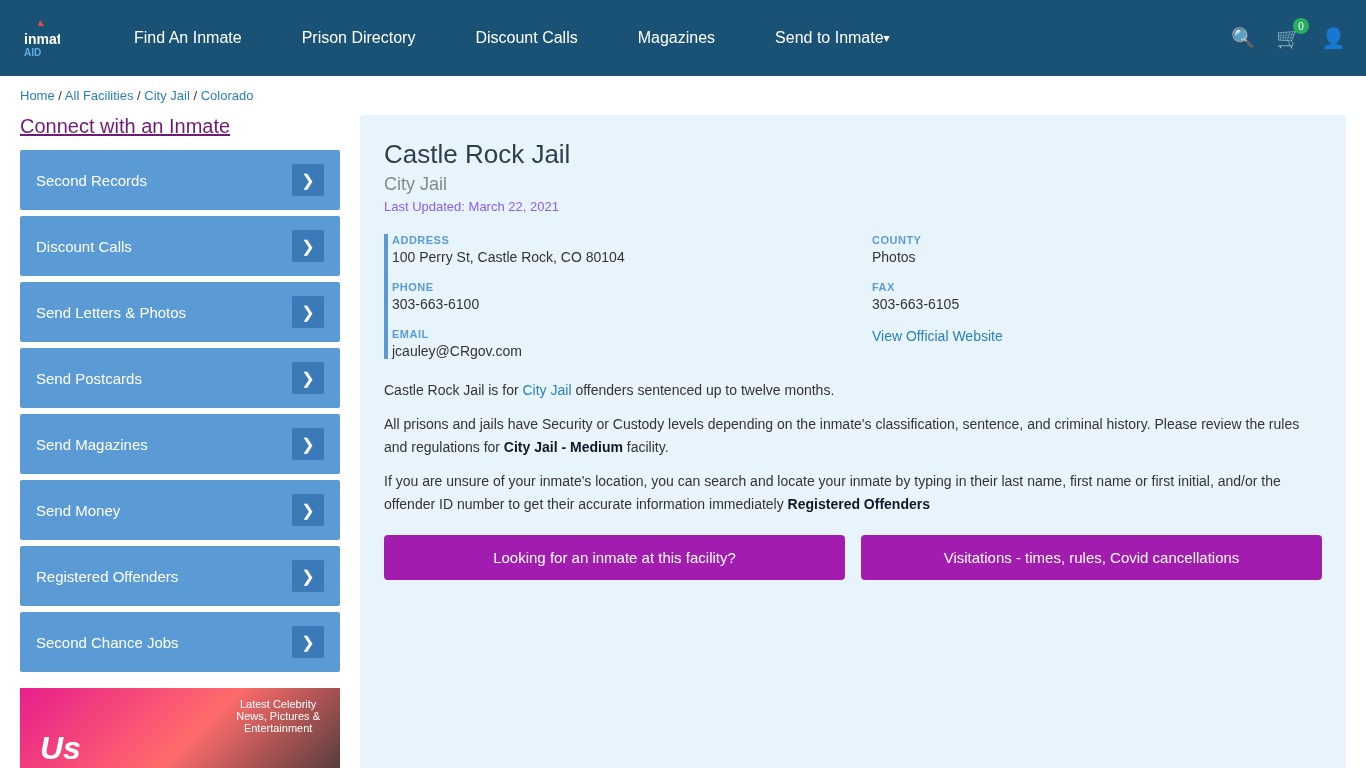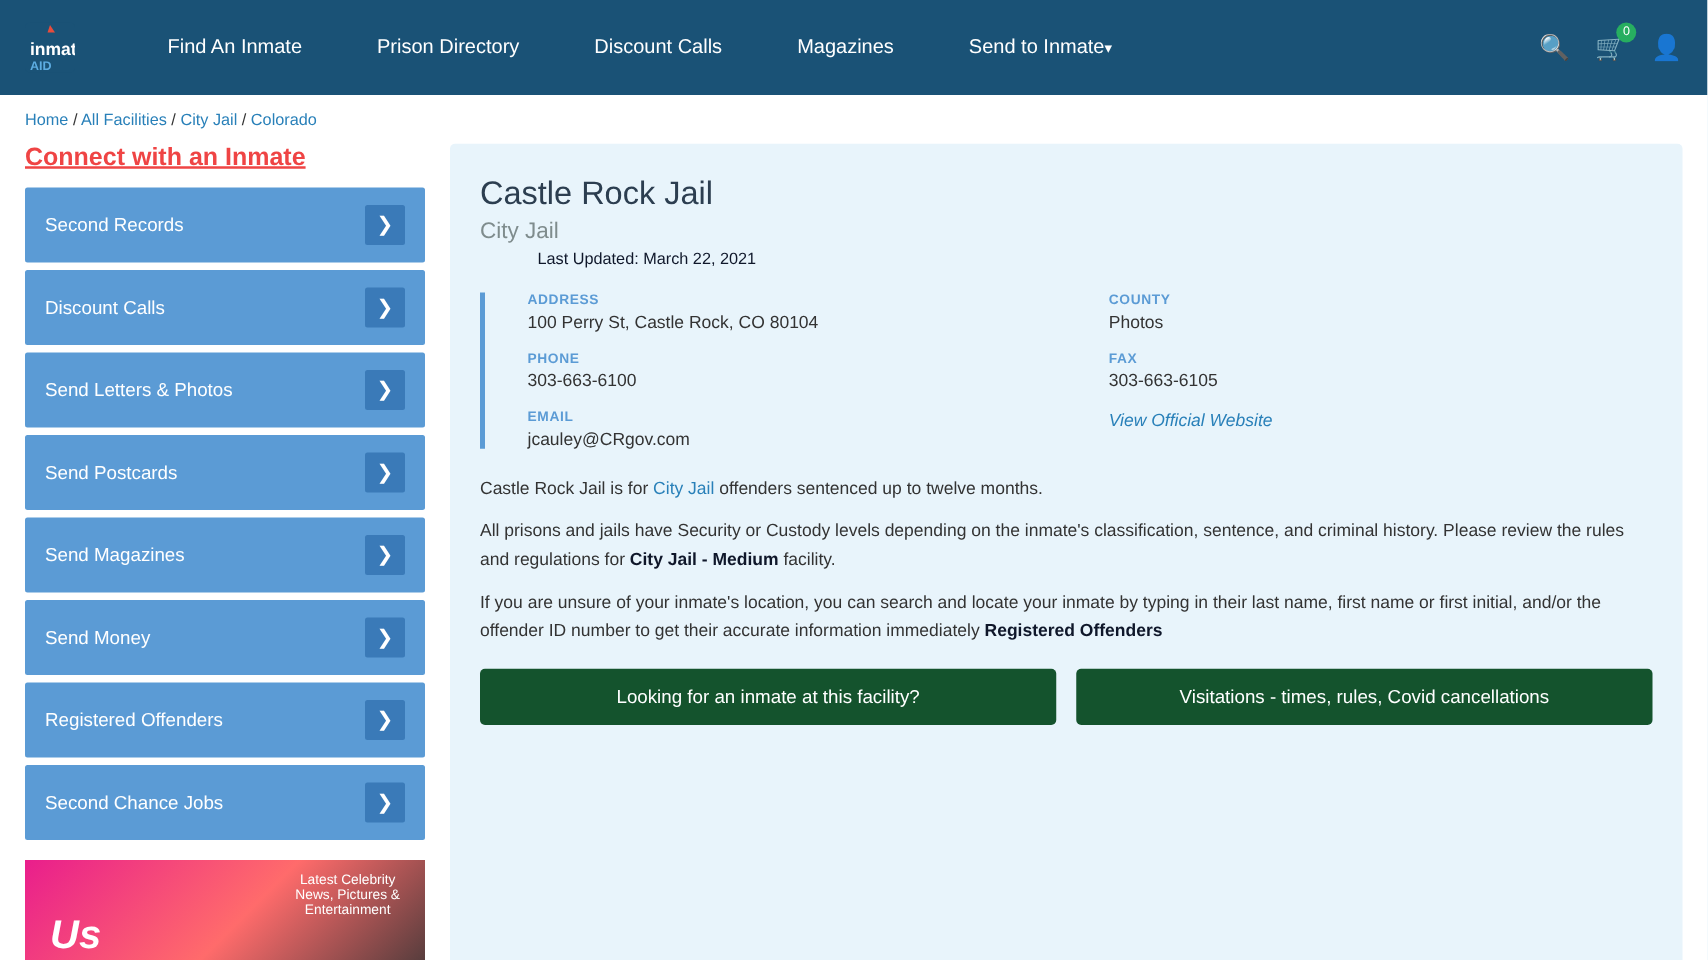--- a/index.html
+++ b/index.html
@@ -83,24 +83,24 @@
       gap: 20px;
     }
 
     
     .sidebar {
       width: 320px;
       flex-shrink: 0;
     }
     .sidebar-title {
       font-size: 20px;
-      font-weight: bold;
+      font-weight: normal;
       text-decoration: underline;
       margin-bottom: 12px;
-      color: #ef4444;
+      color: #701a75;
     }
     .sidebar-menu {
       display: flex;
       flex-direction: column;
       gap: 6px;
       margin-bottom: 16px;
     }
     .sidebar-item {
       background: #5b9bd5;
       color: #fff;
@@ -170,27 +170,26 @@
       color: #2c3e50;
       margin-bottom: 4px;
     }
     .facility-type {
       font-size: 18px;
       color: #7f8c8d;
       margin-bottom: 4px;
     }
     .last-updated {
       font-size: 13px;
-      color: #0f172a;
+      color: #8b5cf6;
       margin-bottom: 20px;
-      margin-left: 46px;
     }
     .info-divider {
       border-left: 4px solid #5b9bd5;
-      padding-left: 34px;
+      padding-left: 4px;
       margin-bottom: 20px;
     }
     .info-grid {
       display: grid;
       grid-template-columns: 1fr 1fr;
       gap: 16px 30px;
     }
     .info-label {
       font-size: 11px;
       color: #5b9bd5;
@@ -199,21 +198,20 @@
       letter-spacing: 0.5px;
       margin-bottom: 3px;
     }
     .info-value {
       font-size: 14px;
       color: #333;
     }
     .info-link {
       color: #2980b9;
       text-decoration: none;
-      font-style: italic;
     }
     .description {
       margin-bottom: 20px;
       line-height: 1.6;
     }
     .description p {
       margin-bottom: 12px;
       font-size: 14px;
       color: #333;
     }
@@ -224,21 +222,21 @@
     .desc-link-bold {
       color: #0f172a;
       font-weight: bold;
       text-decoration: none;
     }
     .action-buttons {
       display: flex;
       gap: 16px;
     }
     .btn-green {
-      background: #14532d;
+      background: #a21caf;
       color: #fff;
       border: none;
       padding: 14px 20px;
       font-size: 15px;
       cursor: pointer;
       border-radius: 4px;
       flex: 1;
     }
     .logo-icon {
       width: 40px;

